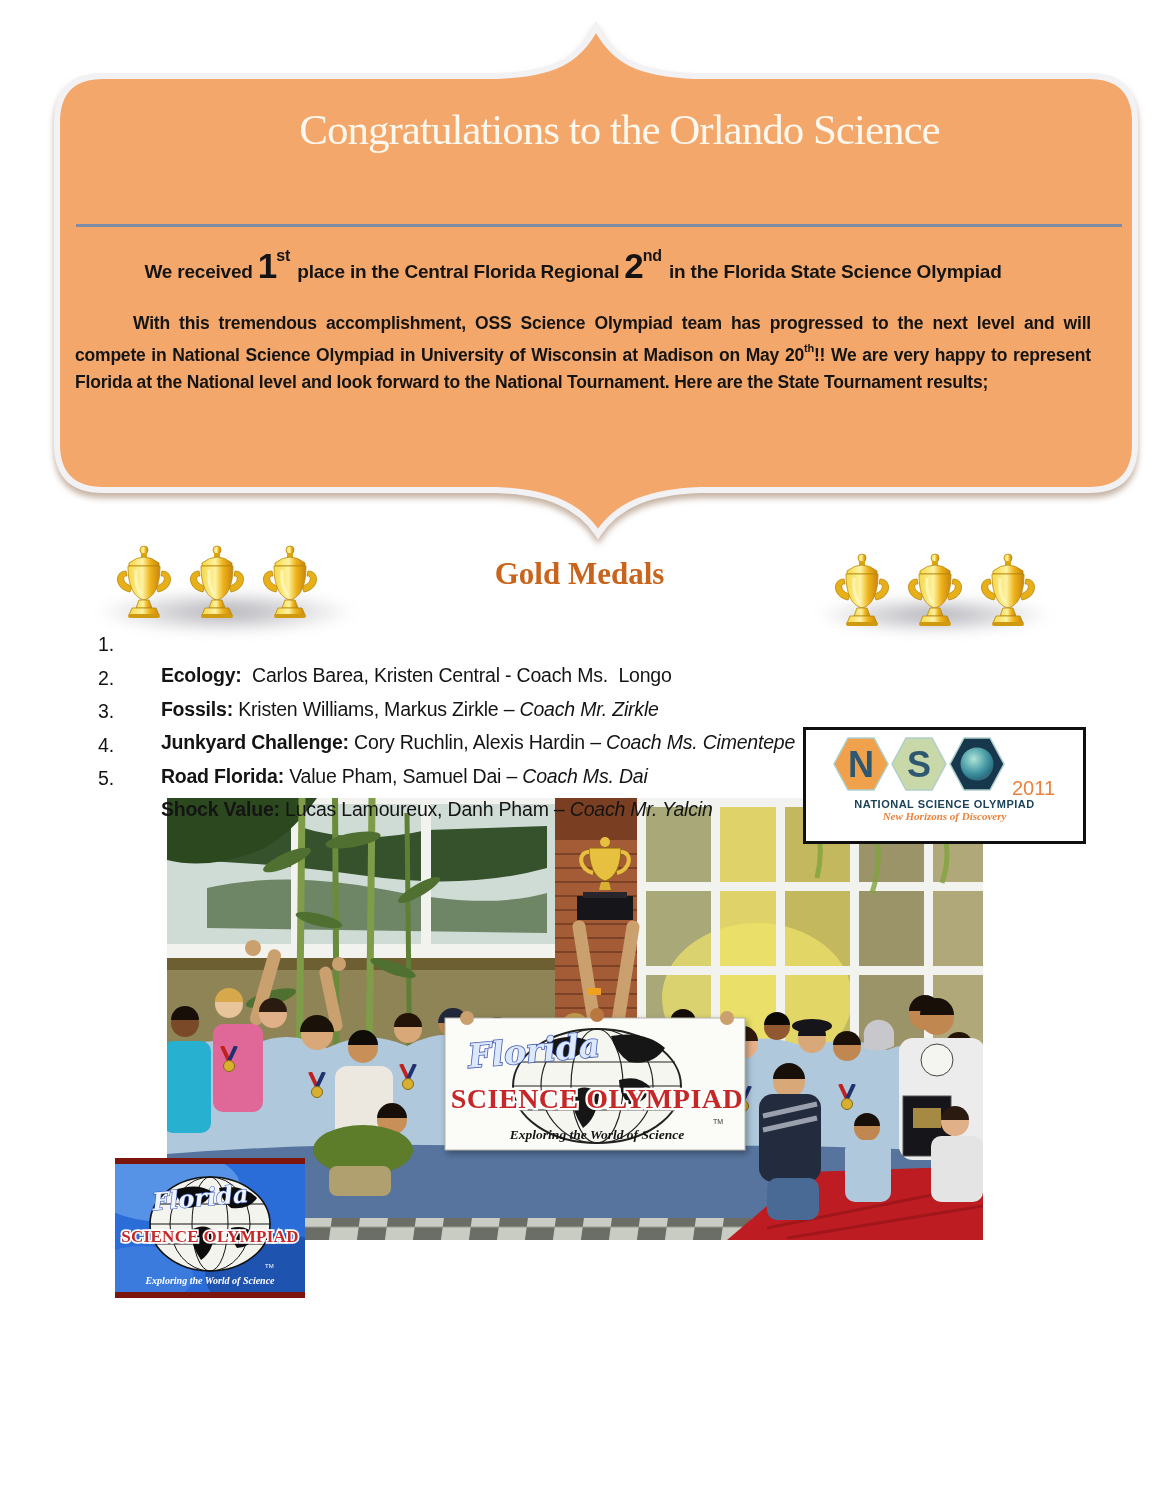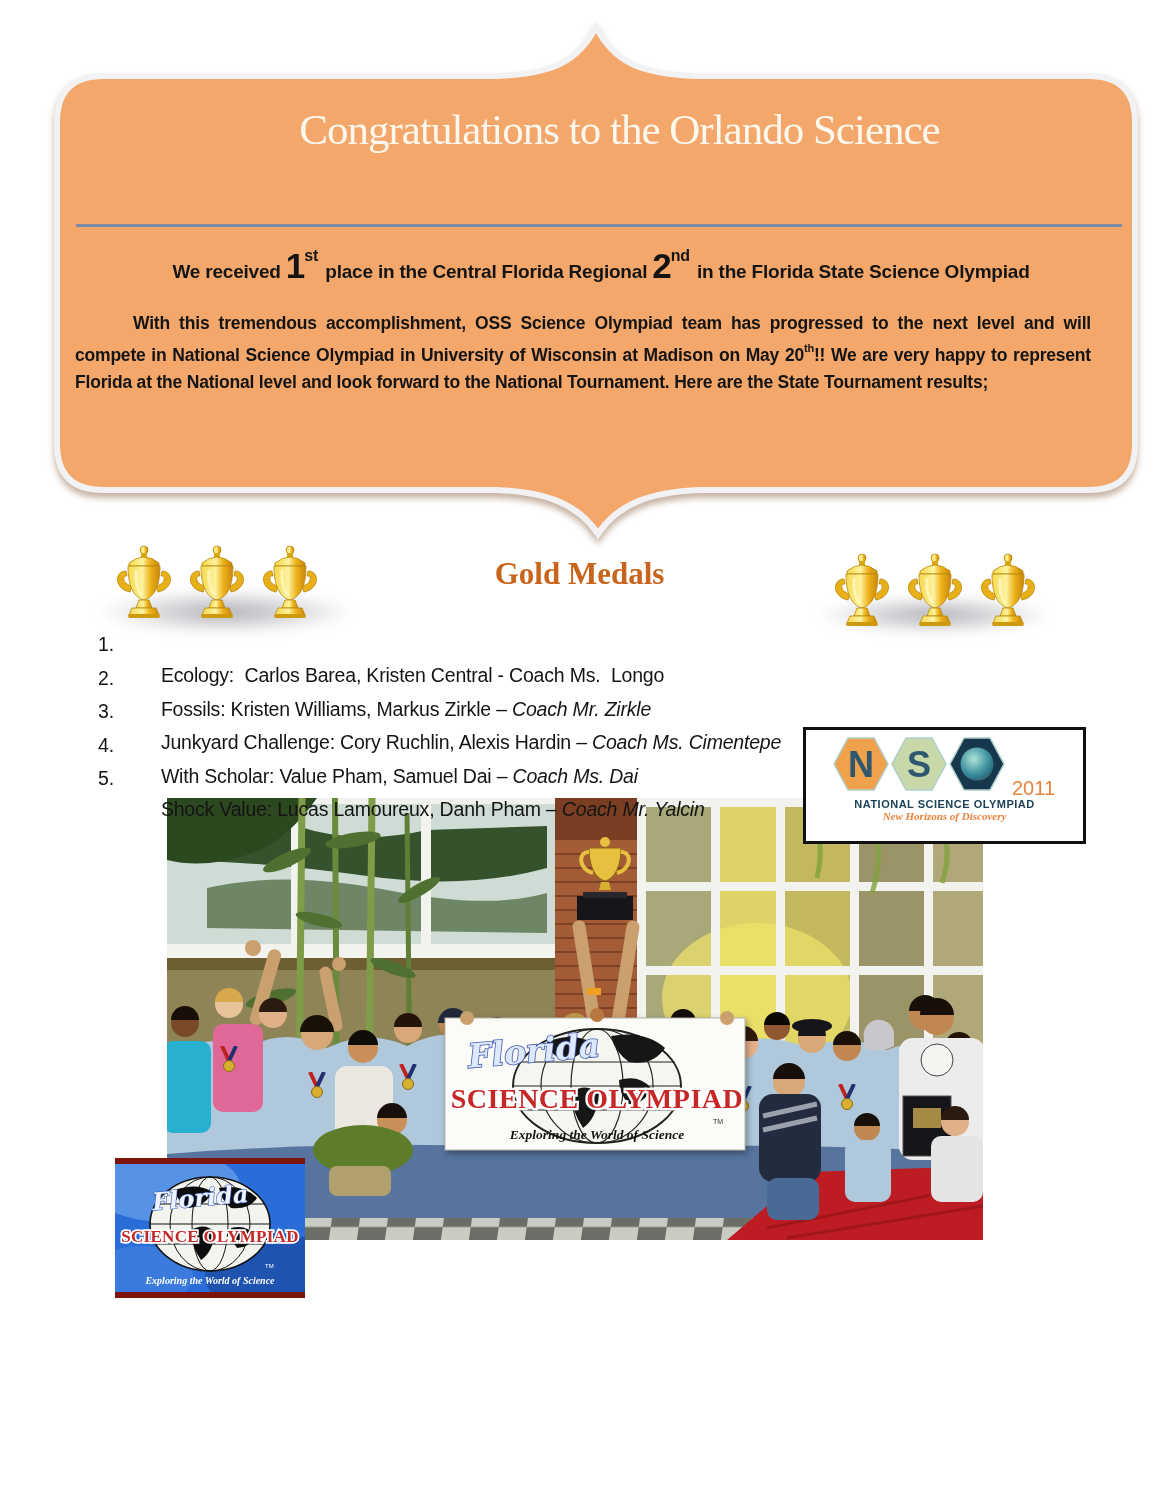--- a/index.html
+++ b/index.html
@@ -9,21 +9,21 @@
   }
   
   .banner-svg{position:absolute;top:0;left:0;z-index:1;}
   .doc-title{
     position:absolute;top:104px;left:0;width:1159px;text-align:center;z-index:2;
     font-family:"Liberation Serif","DejaVu Serif",serif;font-size:43px;line-height:52px;
     color:#FCF8EE;letter-spacing:-1px;margin-left:40px;
   }
   .divider{position:absolute;top:224px;left:76px;width:1046px;height:3px;background:#7C8CA8;z-index:2;}
   .received{
-    position:absolute;top:246px;left:96px;width:1010px;text-align:center;z-index:2;
+    position:absolute;top:246px;left:68px;width:1010px;text-align:center;z-index:2;
     font-size:19px;font-weight:700;letter-spacing:-0.2px;
   }
   .received .big{font-size:35px;font-weight:700;letter-spacing:-1px;}
   .received .bigsup{font-size:16px;font-weight:700;position:relative;top:-17px;margin-right:2px;}
   .para{
     position:absolute;top:310px;left:75px;width:1016px;z-index:2;
     font-size:17.5px;font-weight:700;line-height:27px;text-align:justify;
     text-indent:58px;letter-spacing:-0.2px;
   }
   .para sup{font-size:11px;position:relative;top:-2px;}
@@ -37,21 +37,21 @@
   .tg-right{top:553px;left:828px;}
   .trophy{width:68px;height:74px;}
   .tshadow{position:absolute;z-index:2;filter:blur(6px);
     background:radial-gradient(closest-side,rgba(110,110,122,.55),rgba(110,110,122,0));}
   .tshadow-left{top:590px;left:96px;width:260px;height:44px;}
   .tshadow-right{top:596px;left:816px;width:236px;height:38px;}
   
   .events{position:absolute;top:629px;left:98px;width:800px;z-index:3;font-size:19.5px;letter-spacing:-0.2px;}
   .event-row{position:relative;padding-left:42px;height:33.5px;line-height:31px;white-space:pre;}
   .event-num{position:absolute;left:0;top:0;}
-  .event-name{font-weight:400;}
+  .event-name{font-weight:700;}
   .event-coach{font-style:italic;}
   
   .nso{
     position:absolute;top:727px;left:803px;width:277px;height:111px;z-index:6;
     background:#ffffff;border:3px solid #101010;text-align:center;
   }
   .nso-line1{font-size:11px;font-weight:700;color:#1C4258;letter-spacing:.5px;margin-top:3px;}
   .nso-line2{font-size:11px;font-weight:700;font-style:italic;color:#E8823C;
     font-family:"Liberation Serif","DejaVu Serif",serif;}
   
@@ -147,21 +147,21 @@
   <div class="event-row">
     <span class="event-num">1.</span><span class="event-name">Ecology:</span><span class="event-members">  Carlos Barea, Kristen Central - Coach Ms.  Longo</span><span class="event-coach"></span>
   </div>
   <div class="event-row">
     <span class="event-num">2.</span><span class="event-name">Fossils:</span><span class="event-members"> Kristen Williams, Markus Zirkle – </span><span class="event-coach">Coach Mr. Zirkle</span>
   </div>
   <div class="event-row">
     <span class="event-num">3.</span><span class="event-name">Junkyard Challenge:</span><span class="event-members"> Cory Ruchlin, Alexis Hardin – </span><span class="event-coach">Coach Ms. Cimentepe</span>
   </div>
   <div class="event-row">
-    <span class="event-num">4.</span><span class="event-name">With Scholar:</span><span class="event-members"> Value Pham, Samuel Dai – </span><span class="event-coach">Coach Ms. Dai</span>
+    <span class="event-num">4.</span><span class="event-name">Road Florida:</span><span class="event-members"> Value Pham, Samuel Dai – </span><span class="event-coach">Coach Ms. Dai</span>
   </div>
   <div class="event-row">
     <span class="event-num">5.</span><span class="event-name">Shock Value:</span><span class="event-members"> Lucas Lamoureux, Danh Pham – </span><span class="event-coach">Coach Mr. Yalcin</span>
   </div>
 </div>
 
 <div class="nso">
   <svg width="277" height="60" viewBox="0 0 277 60" style="display:block;margin:5px auto 0">
     <g transform="translate(28,3)">
       <polygon points="14,0 40,0 54,26 40,52 14,52 0,26" fill="#F0A14C" stroke="#aecfc9" stroke-width="1.5"></polygon>

